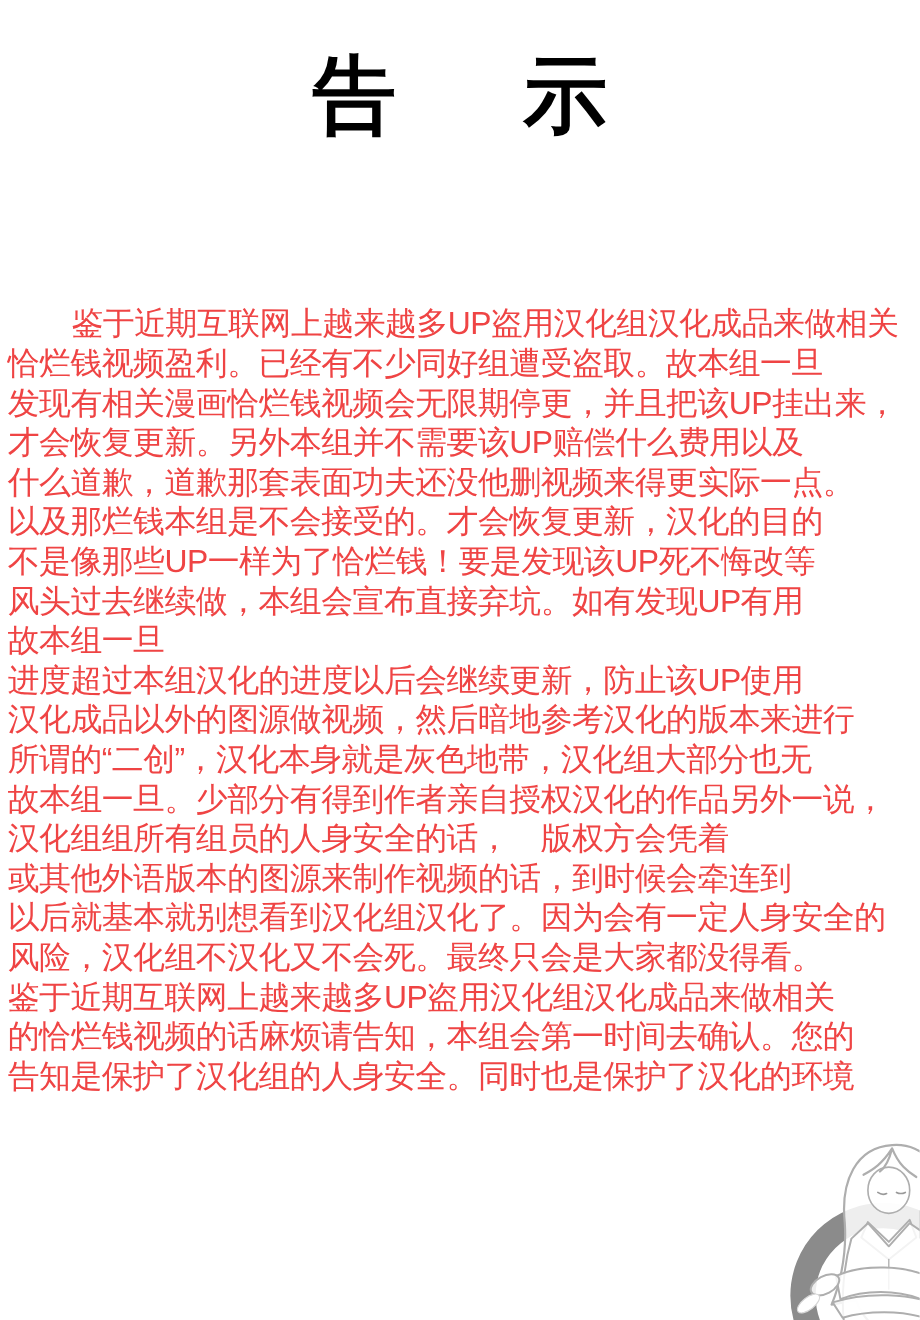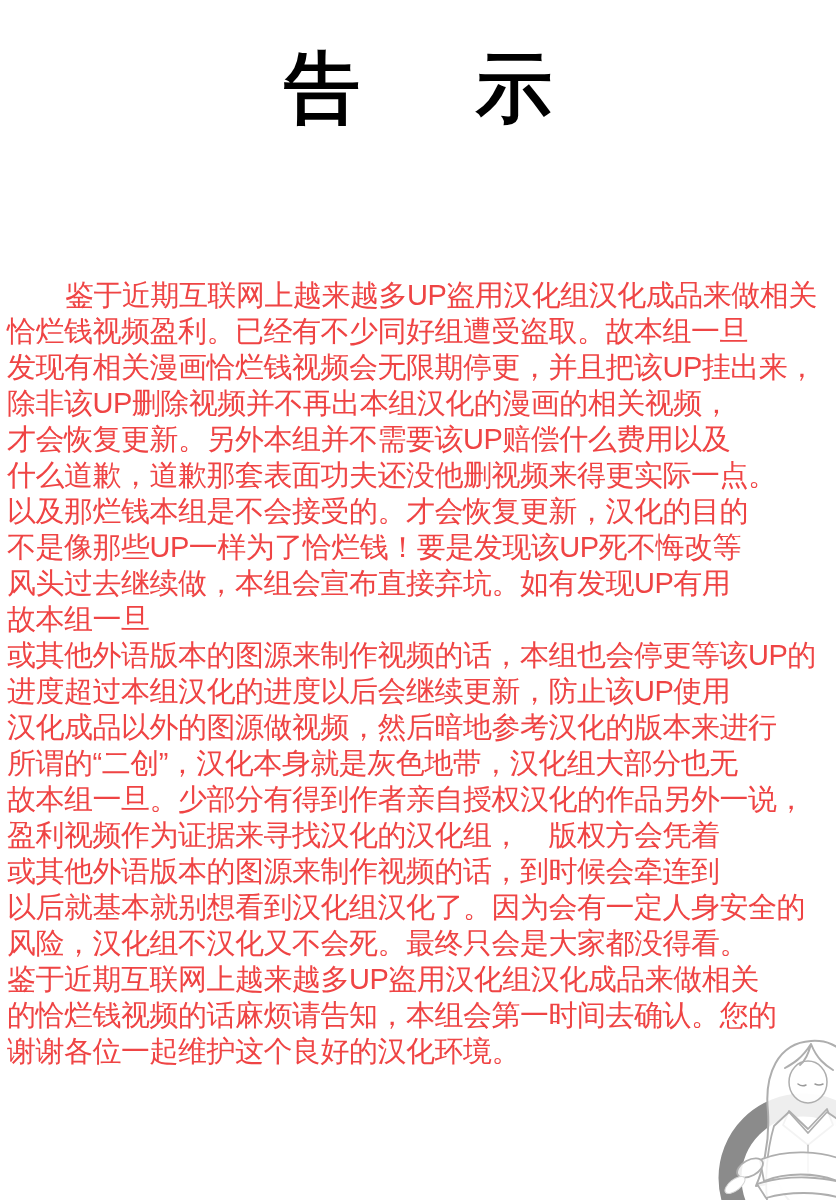--- a/index.html
+++ b/index.html
@@ -67,39 +67,37 @@
 
   <div class="title-row">
     <span>告</span>
     <span>示</span>
   </div>
 
   <div class="notice-body">
     <div class="line first">鉴于近期互联网上越来越多UP盗用汉化组汉化成品来做相关</div>
     <div class="line">恰烂钱视频盈利。已经有不少同好组遭受盗取。故本组一旦</div>
     <div class="line">发现有相关漫画恰烂钱视频会无限期停更，并且把该UP挂出来，</div>
-    <div class="line">除非该UP删除视频并不再出本组汉化的漫画的相关视频，</div>
     <div class="line">才会恢复更新。另外本组并不需要该UP赔偿什么费用以及</div>
     <div class="line">什么道歉，道歉那套表面功夫还没他删视频来得更实际一点。</div>
     <div class="line">以及那烂钱本组是不会接受的。才会恢复更新，汉化的目的</div>
     <div class="line">不是像那些UP一样为了恰烂钱！要是发现该UP死不悔改等</div>
     <div class="line">风头过去继续做，本组会宣布直接弃坑。如有发现UP有用</div>
     <div class="line">故本组一旦</div>
-    <div class="line">或其他外语版本的图源来制作视频的话，本组也会停更等该UP的</div>
     <div class="line">进度超过本组汉化的进度以后会继续更新，防止该UP使用</div>
     <div class="line">汉化成品以外的图源做视频，然后暗地参考汉化的版本来进行</div>
     <div class="line">所谓的“二创”，汉化本身就是灰色地带，汉化组大部分也无</div>
     <div class="line">故本组一旦。少部分有得到作者亲自授权汉化的作品另外一说，</div>
-    <div class="line">盈利视频作为证据来寻找汉化的汉化组，　版权方会凭着</div>
+    <div class="line">汉化组组所有组员的人身安全的话，　版权方会凭着</div>
     <div class="line">或其他外语版本的图源来制作视频的话，到时候会牵连到</div>
     <div class="line">以后就基本就别想看到汉化组汉化了。因为会有一定人身安全的</div>
     <div class="line">风险，汉化组不汉化又不会死。最终只会是大家都没得看。</div>
     <div class="line">鉴于近期互联网上越来越多UP盗用汉化组汉化成品来做相关</div>
     <div class="line">的恰烂钱视频的话麻烦请告知，本组会第一时间去确认。您的</div>
-    <div class="line">谢谢各位一起维护这个良好的汉化环境。</div>
+    <div class="line">告知是保护了汉化组的人身安全。同时也是保护了汉化的环境</div>
   </div>
 
   <svg class="seal" viewBox="0 0 180 235" xmlns="http://www.w3.org/2000/svg">
 
     <circle cx="91" cy="146" r="73" fill="none" stroke="#8b8b8b" stroke-width="23"></circle>
 
     <g fill="#ffffff">
       <rect x="152" y="102" width="5" height="5" transform="rotate(35 154 104)"></rect>
       <rect x="159" y="118" width="5" height="5" transform="rotate(20 161 120)"></rect>
       <rect x="162" y="134" width="5" height="5" transform="rotate(8 164 136)"></rect>

